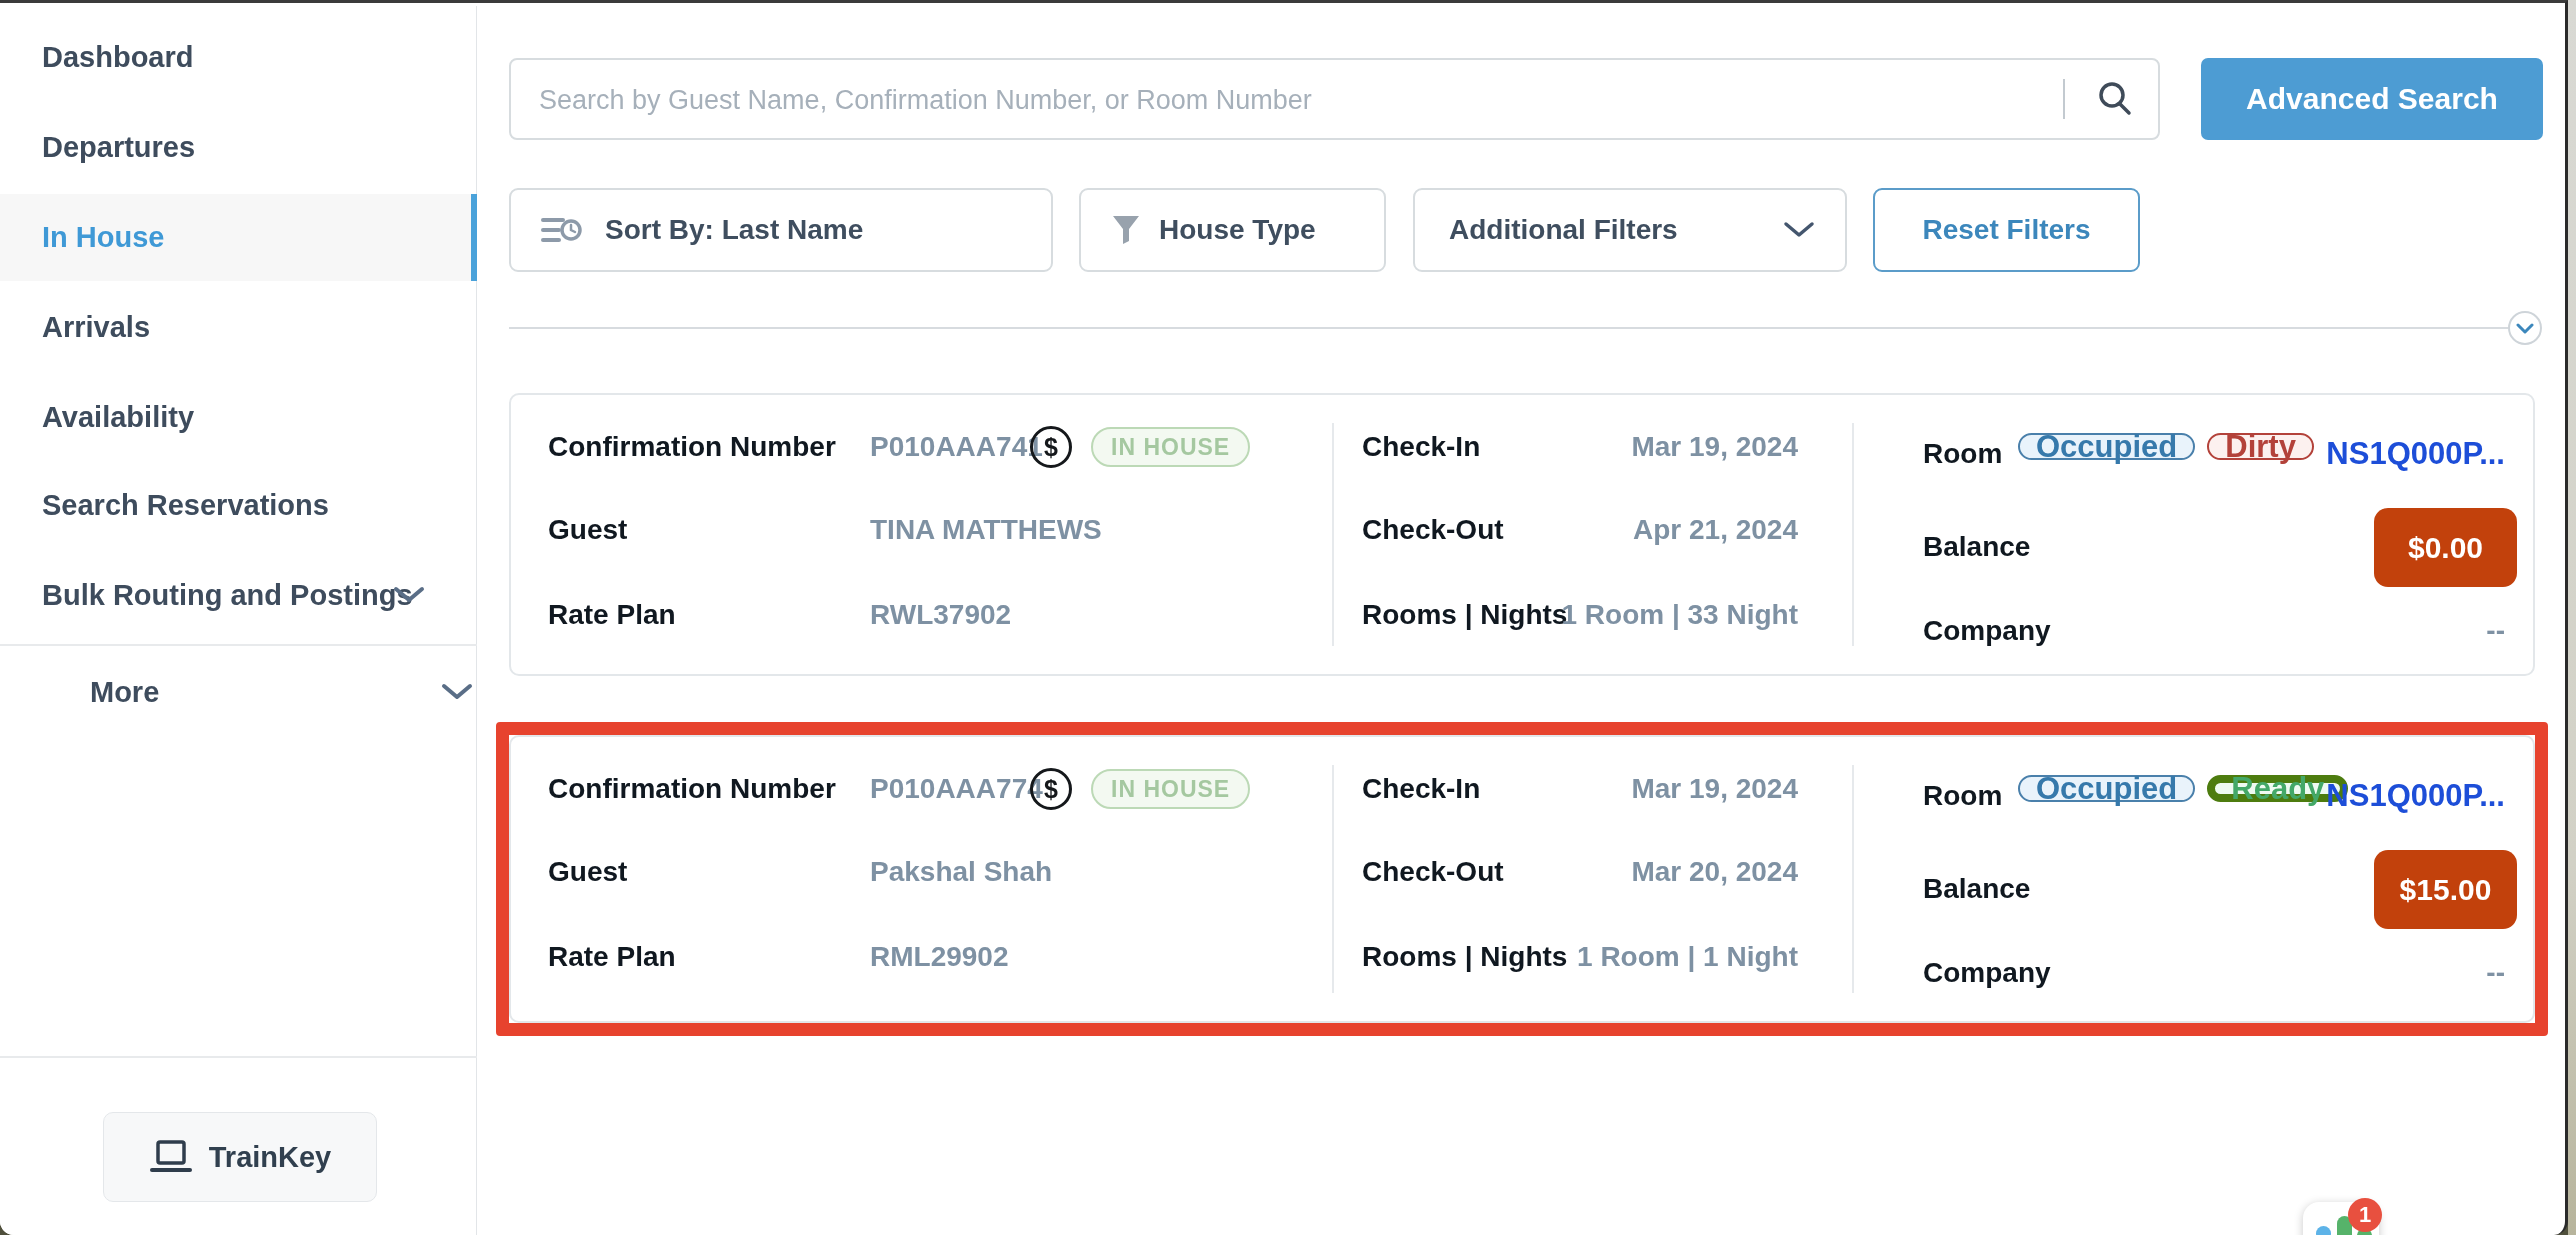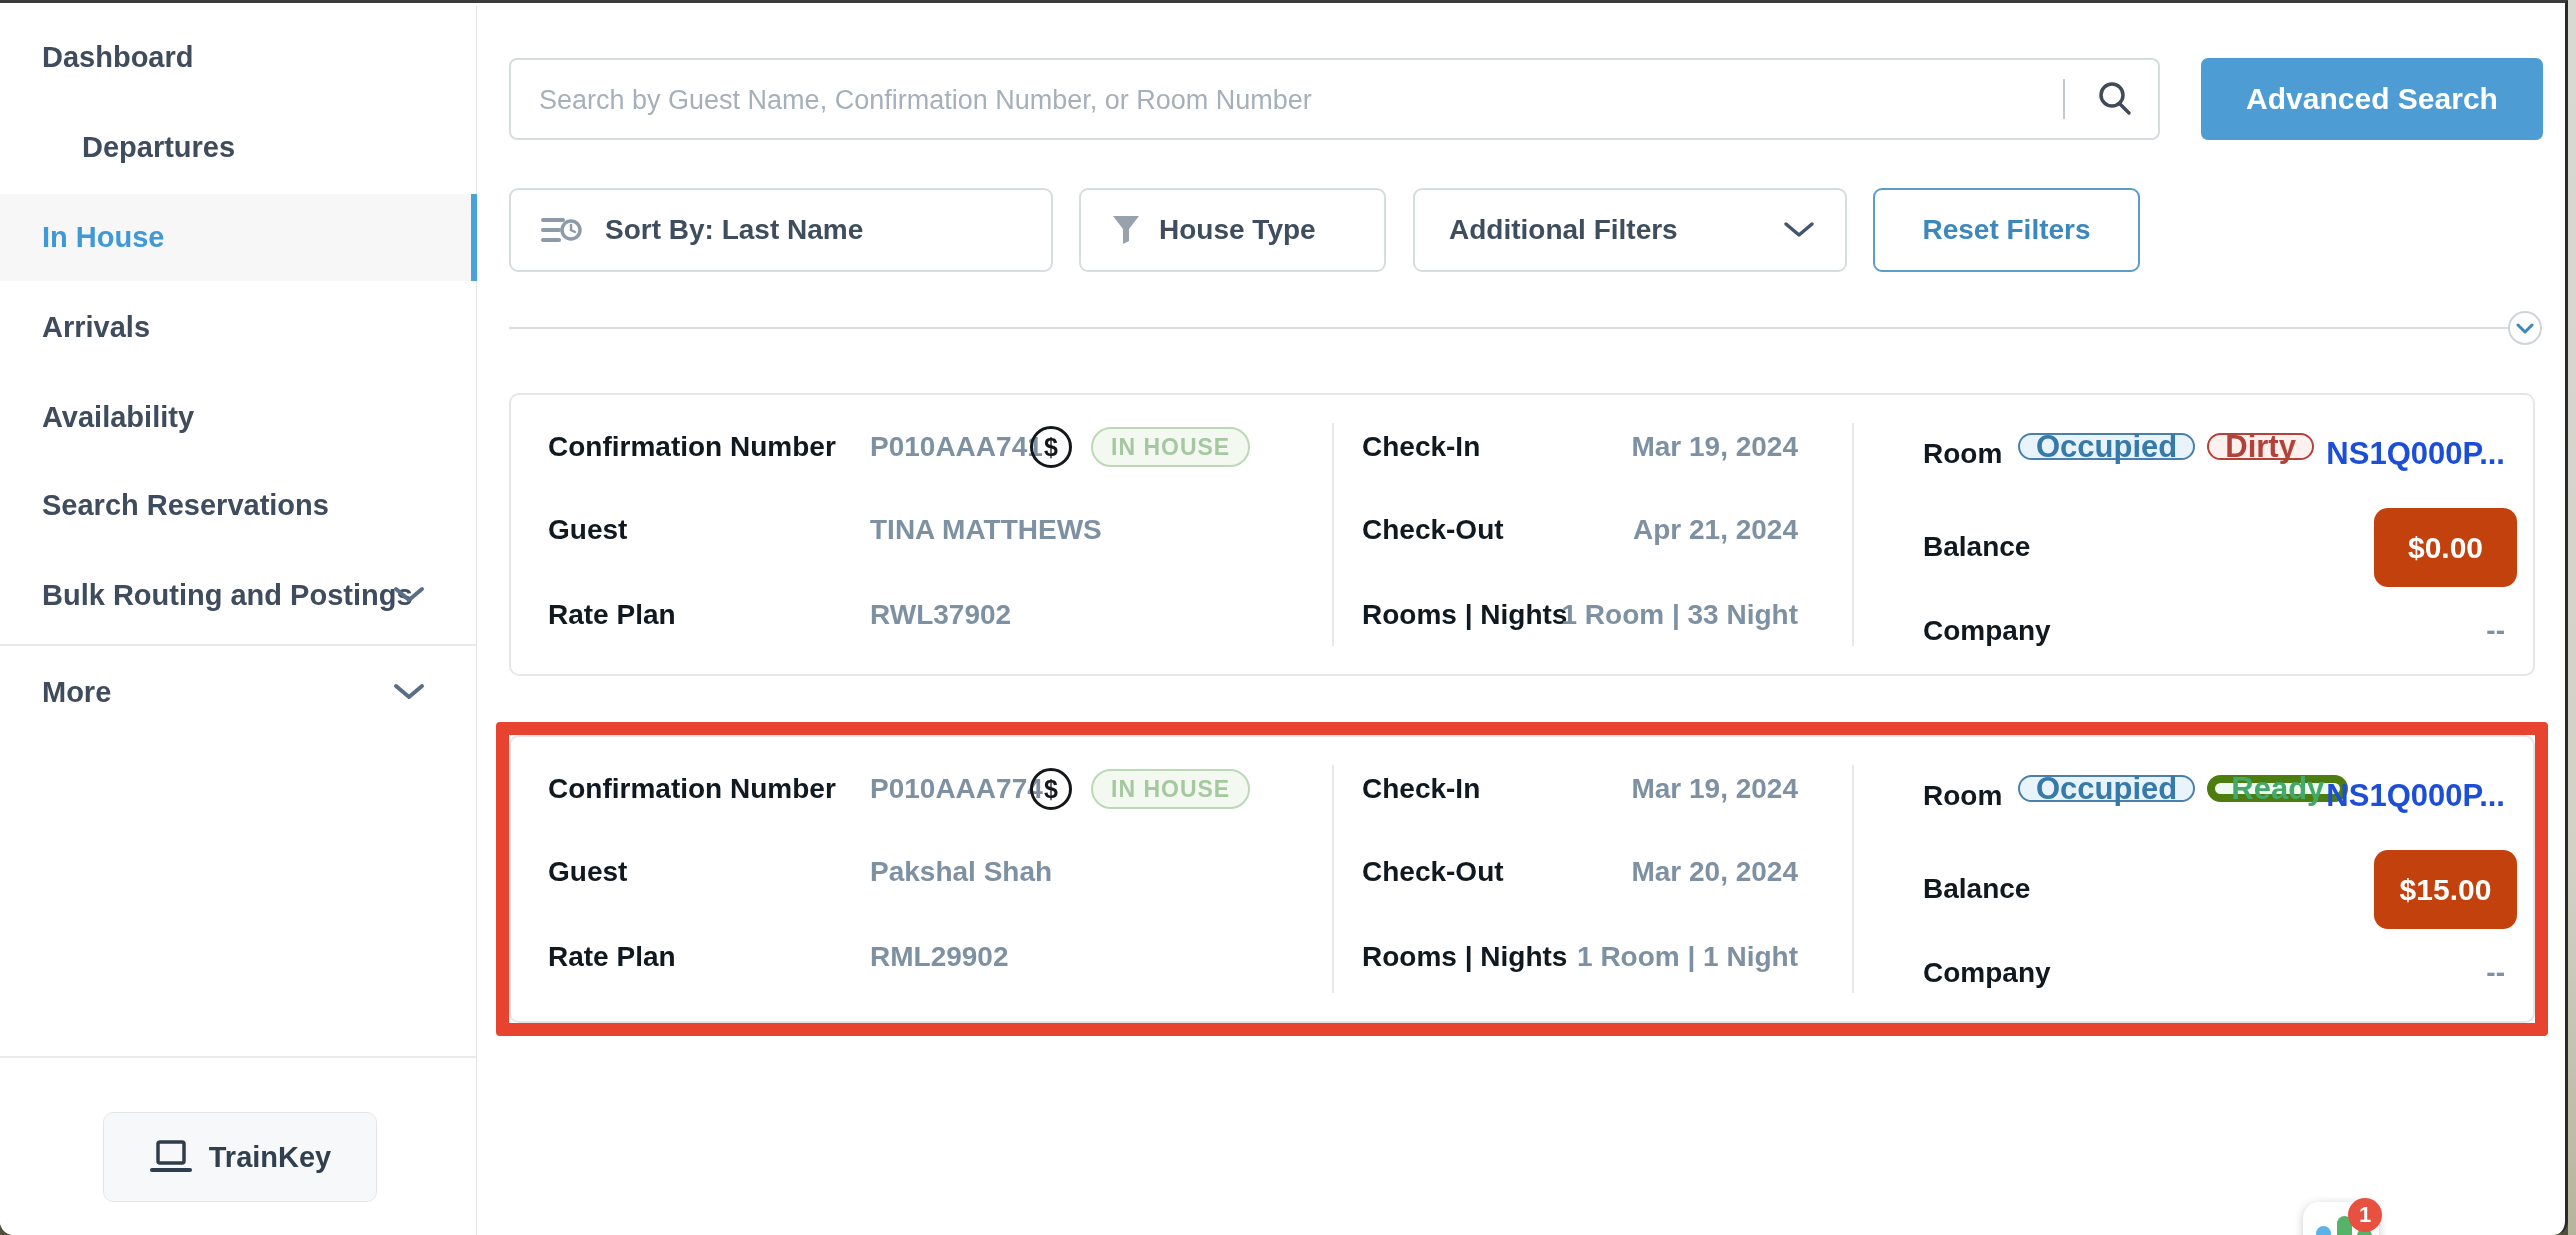--- a/index.html
+++ b/index.html
@@ -88,21 +88,21 @@
 <body>
 
 <div id="stage">
   <div id="edge-strip"></div>
   <div id="screen">
 
     <nav id="sidebar">
       <div class="nav-item" style="top:7px;">
           <span class="lbl">Dashboard</span>
         </div>
-      <div class="nav-item" style="top:97px;padding-left:40px;">
+      <div class="nav-item" style="top:97px;">
           <span class="lbl">Departures</span>
         </div>
       <div class="nav-item active" style="top:188px;height:87px;">
         <span class="lbl">In House</span>
         <span class="active-bar"></span>
       </div>
       <div class="nav-item" style="top:277px;">
           <span class="lbl">Arrivals</span>
         </div>
       <div class="nav-item" style="top:367px;">
@@ -113,21 +113,21 @@
         </div>
       <div class="nav-item" style="top:545px;">
         <span class="lbl">Bulk Routing and Postings</span>
         <span class="nav-chevron">
           <svg width="32" height="18" viewBox="0 0 32 18">
               <polyline points="3,3 16,14 29,3" fill="none" stroke="#5a6e87" stroke-width="4" stroke-linecap="round" stroke-linejoin="round"></polyline>
             </svg>
         </span>
       </div>
       <div class="side-sep" style="top:638px;"></div>
-      <div class="nav-item" style="top:642px;">
+      <div class="nav-item" style="top:642px;margin-left:48px;">
         <span class="lbl">More</span>
         <span class="nav-chevron">
           <svg width="32" height="18" viewBox="0 0 32 18">
               <polyline points="3,3 16,14 29,3" fill="none" stroke="#5a6e87" stroke-width="4" stroke-linecap="round" stroke-linejoin="round"></polyline>
             </svg>
         </span>
       </div>
       <div class="side-sep" style="top:1050px;"></div>
       <div id="trainkey">
         <span>

